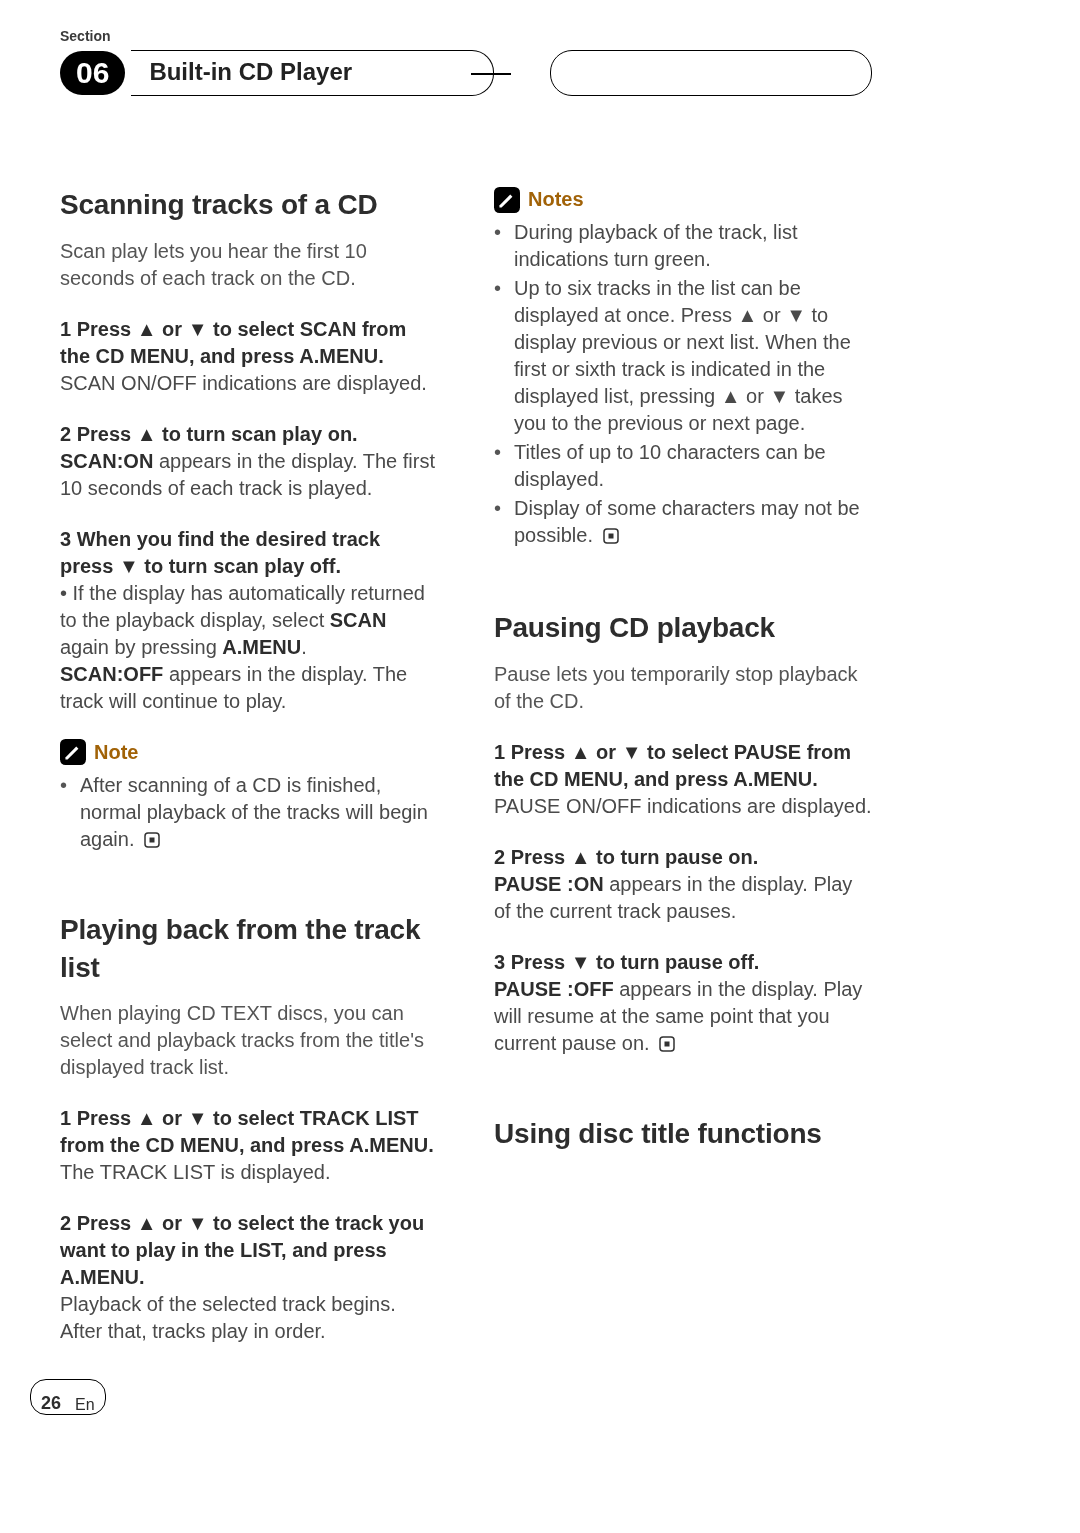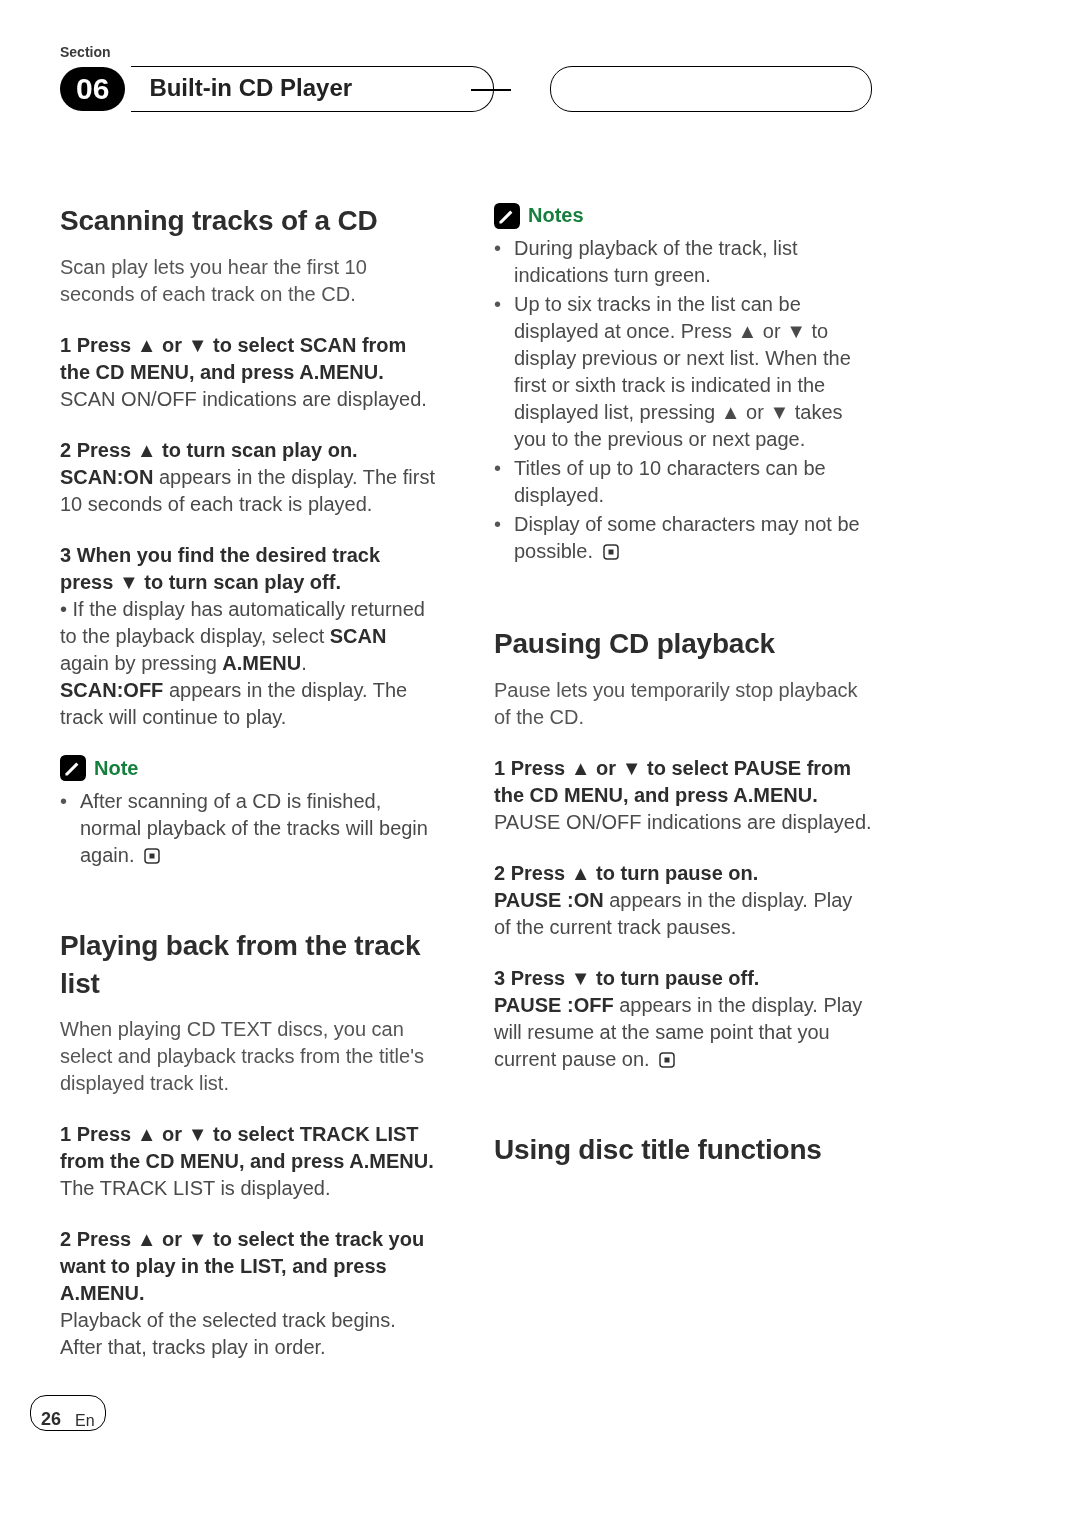--- a/index.html
+++ b/index.html
@@ -8,21 +8,20 @@
     background: #fff;
     font-family: Arial, Helvetica, sans-serif;
     color: #4a4a4a;
     width: 1080px;
   }
   .page {
     width: 932px;
     padding: 28px 60px 80px 60px;
     box-sizing: border-box;
     position: relative;
-    margin-top: 16px;
   }
   .section-label {
     font-size: 14px;
     font-weight: bold;
     color: #3a3a3a;
   }
   .section-header {
     display: flex;
     align-items: center;
     margin-top: 6px;
@@ -112,21 +111,21 @@
   .bullet .dot {
     min-width: 12px;
     color: #555;
   }
 
   .note-header {
     display: flex;
     align-items: center;
     gap: 8px;
     font-weight: bold;
-    color: #15803d;
+    color: #a16207;
     font-size: 20px;
     margin-bottom: 6px;
   }
   .pencil-icon {
     width: 26px;
     height: 26px;
     display: inline-block;
   }
   .end-icon, .end-icon-inline {
     width: 18px;

